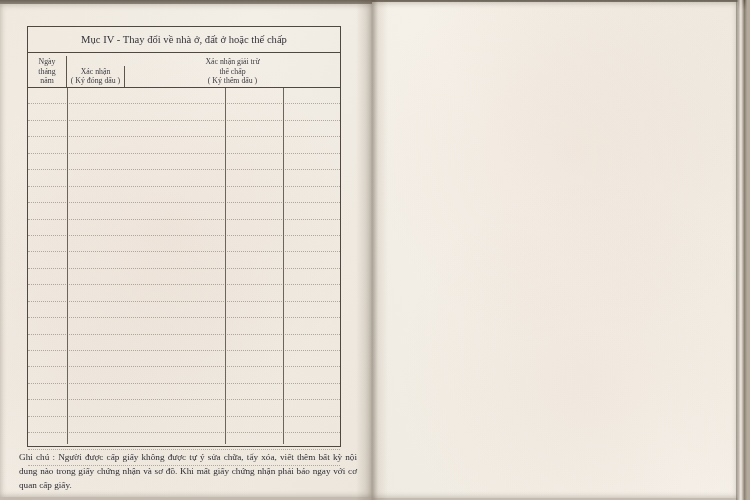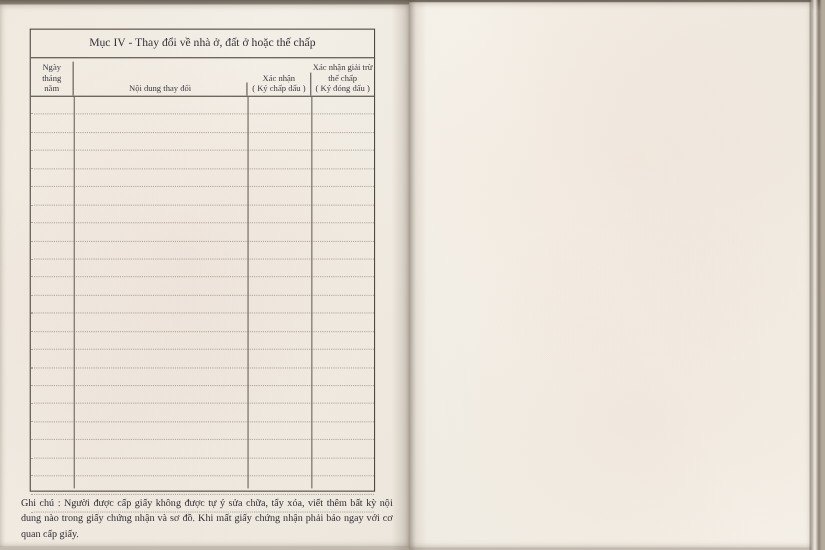--- a/index.html
+++ b/index.html
@@ -44,26 +44,25 @@
 <body>
 
 <div id="screen">
 
   <div class="page" id="page-left">
     <div id="muc4-table">
       <div id="muc4-title">Mục IV - Thay đổi về nhà ở, đất ở hoặc thế chấp</div>
       <div id="muc4-head">
         <div class="hcell" style="width:39px">Ngày tháng
 năm</div>
-        <div class="hcell" style="width:158px">Nội dung thay đổi</div>
         <div class="hcell" style="width:58px">Xác nhận
-( Ký chấp dấu )</div>
+( Ký đóng dấu )</div>
         <div class="hcell" style="flex:1">Xác nhận giải trừ
 thế chấp
-( Ký đóng dấu )</div>
+( Ký thêm dấu )</div>
       </div>
       <div id="muc4-body">
         <div class="vline" style="left:39px"></div>
         <div class="vline" style="left:197px"></div>
         <div class="vline" style="left:255px"></div>
         <div class="dotrow"></div>
           <div class="dotrow"></div>
         <div class="dotrow"></div>
           <div class="dotrow"></div>
         <div class="dotrow"></div>

